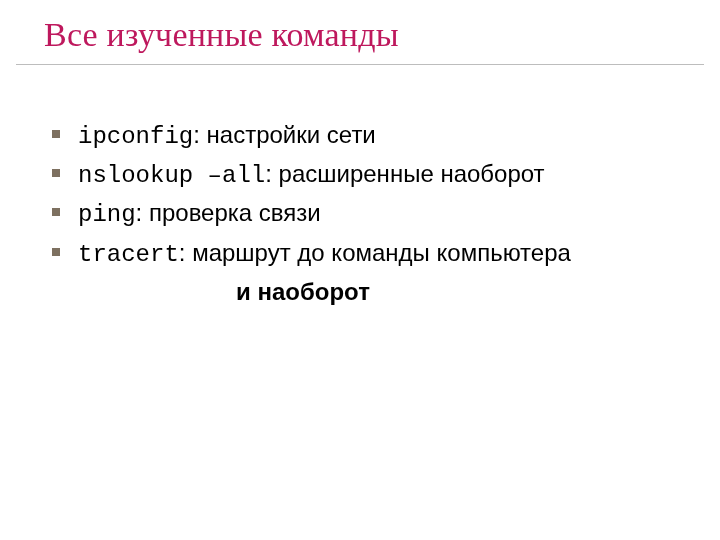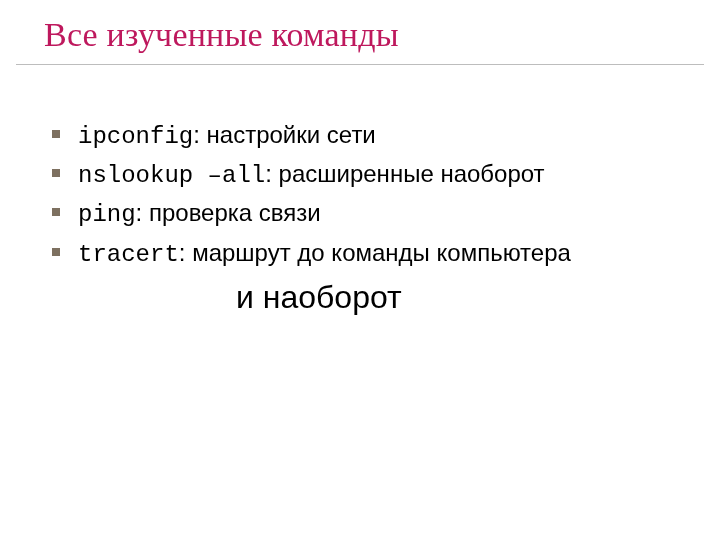--- a/index.html
+++ b/index.html
@@ -55,22 +55,23 @@
       width: 8px;
       height: 8px;
       background: #7d7060;
     }
     .mono {
       font-family: "Courier New", Courier, monospace;
       font-size: 24px;
     }
     .cont {
       padding-left: 192px;
-      font-size: 32px;
+      font-size: 24px;
       line-height: 1.55;
+      font-weight: bold;
     }
     .launch {
       margin-top: 34px;
       padding-left: 120px;
       font-size: 24px;
     }
     .arrow-box {
       display: inline-block;
       width: 14px;
       height: 14px;

